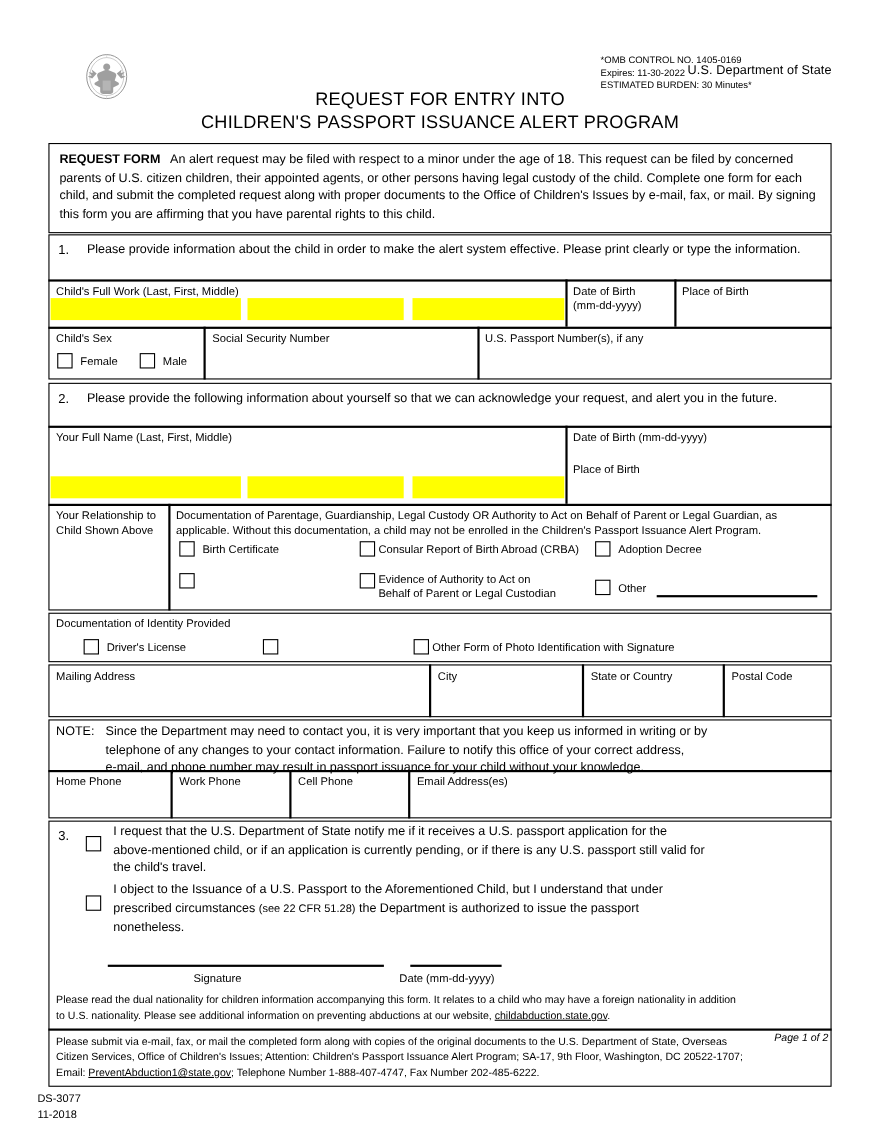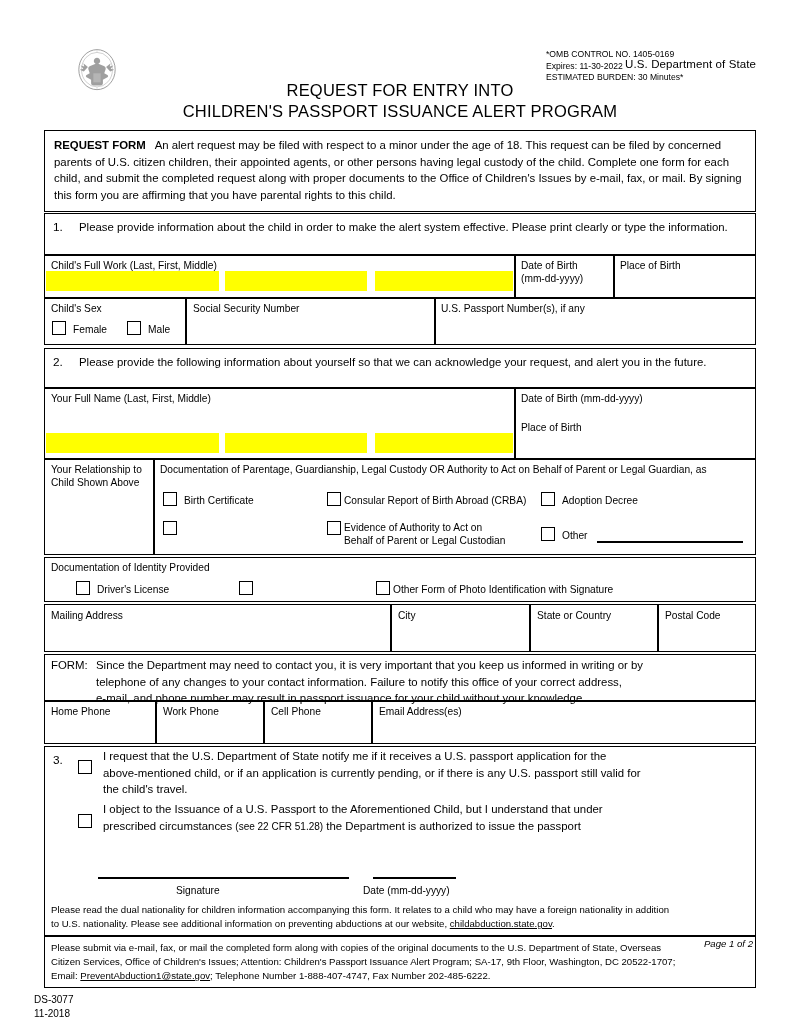--- a/index.html
+++ b/index.html
@@ -227,20 +227,21 @@
   <div class="hl" style="left:225px; top:433px; width:142px;"></div>
   <div class="hl" style="left:375px; top:433px; width:138px;"></div>
 
   <div class="cell-label" style="left:51px; top:463px;">
     <div>Your Relationship to</div>
     <div>Child Shown Above</div>
   </div>
 
   <div class="cell-label" style="left:160px; top:463px;">
     <div>Documentation of Parentage, Guardianship, Legal Custody OR Authority to Act on Behalf of Parent or Legal Guardian, as</div>
+    <div>applicable. Without this documentation, a child may not be enrolled in the Children's Passport Issuance Alert Program.</div>
   </div>
 
   <div class="chk" style="left:163px; top:492px;"></div>
   <div class="chk-label" style="left:184px; top:494px;">Birth Certificate</div>
   <div class="chk" style="left:327px; top:492px;"></div>
   <div class="chk-label" style="left:344px; top:494px;">Consular Report of Birth Abroad (CRBA)</div>
   <div class="chk" style="left:541px; top:492px;"></div>
   <div class="chk-label" style="left:562px; top:494px;">Adoption Decree</div>
 
   <div class="chk" style="left:163px; top:521px;"></div>
@@ -265,21 +266,21 @@
   <div class="frame" style="left:44px; top:604px; width:712px; height:48px;"></div>
   <div class="vline" style="left:390px; top:604px; height:48px;"></div>
   <div class="vline" style="left:529px; top:604px; height:48px;"></div>
   <div class="vline" style="left:657px; top:604px; height:48px;"></div>
   <div class="cell-label" style="left:51px; top:609px;">Mailing Address</div>
   <div class="cell-label" style="left:398px; top:609px;">City</div>
   <div class="cell-label" style="left:537px; top:609px;">State or Country</div>
   <div class="cell-label" style="left:665px; top:609px;">Postal Code</div>
 
   <div class="frame" style="left:44px; top:654px; width:712px; height:90px;"></div>
-  <div class="para" style="left:51px; top:657px;">FORM:</div>
+  <div class="para" style="left:51px; top:657px;">NOTE:</div>
   <div class="para" style="left:96px; top:657px; width:655px;">
     <div>Since the Department may need to contact you, it is very important that you keep us informed in writing or by</div>
     <div>telephone of any changes to your contact information. Failure to notify this office of your correct address,</div>
     <div>e-mail, and phone number may result in passport issuance for your child without your knowledge.</div>
   </div>
   <div class="hline" style="left:44px; top:700px; width:712px;"></div>
   <div class="vline" style="left:155px; top:700px; height:44px;"></div>
   <div class="vline" style="left:263px; top:700px; height:44px;"></div>
   <div class="vline" style="left:371px; top:700px; height:44px;"></div>
   <div class="cell-label" style="left:51px; top:705px;">Home Phone</div>
@@ -296,20 +297,21 @@
     <div>above-mentioned child, or if an application is currently pending, or if there is any U.S. passport still valid for</div>
     <div>the child's travel.</div>
   </div>
 
   <div class="chk" style="left:78px; top:814px;"></div>
   <div class="para" style="left:103px; top:801px; width:648px;">
     <div>I object to the Issuance of a U.S. Passport to the Aforementioned Child, but I understand that under</div>
     <div>
       <span>prescribed circumstances </span><span style="font-size:10px;">(see 22 CFR 51.28)</span><span>  the Department is authorized to issue the passport</span>
     </div>
+    <div>nonetheless.</div>
   </div>
 
   <div class="ruleline" style="left:98px; top:877px; width:251px;"></div>
   <div class="ruleline" style="left:373px; top:877px; width:83px;"></div>
   <div class="cell-label" style="left:176px; top:884px;">Signature</div>
   <div class="cell-label" style="left:363px; top:884px;">Date (mm-dd-yyyy)</div>
 
   <div class="small-para" style="left:51px; top:903px; width:700px;">
     <div>Please read the dual nationality for children information accompanying this form. It relates to a child who may have a foreign nationality in addition</div>
     <div>

